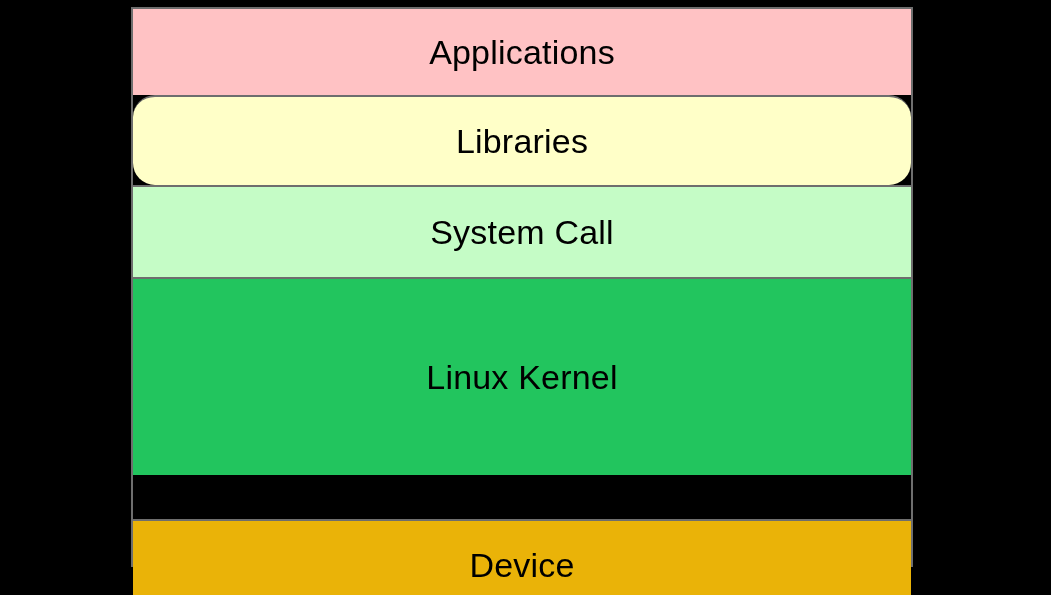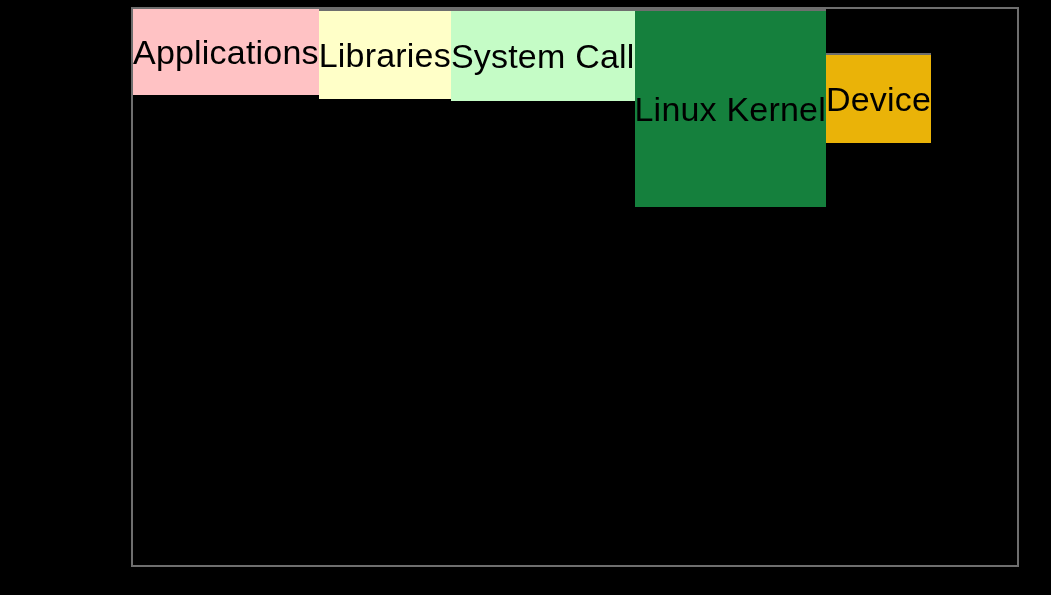--- a/index.html
+++ b/index.html
@@ -11,39 +11,39 @@
     height: 595px;
     position: relative;
     overflow: hidden;
     font-family: "Liberation Sans", sans-serif;
     background: #000000;
   }
   .stack {
     position: absolute;
     left: 131px;
     top: 7px;
-    width: 888px;
+    width: 782px;
     height: 560px;
     box-sizing: border-box;
     border: 2px solid var(--border-color, #6e6e6e);
     display: flex;
-    flex-direction: row;
+    flex-direction: column;
   }
   .layer {
     box-sizing: border-box;
     display: flex;
     align-items: center;
     justify-content: center;
     flex: 0 0 auto;
   }
   .layer + .layer {
     border-top: 2px solid var(--border-color, #6e6e6e);
   }
   .layer:nth-child(1) { height: 86px; }
-  .layer:nth-child(2) { height: 90px; }
+  .layer:nth-child(2) { height: 90px; border-radius: 22px; }
   .layer:nth-child(3) { height: 92px; text-align: right; }
   .layer:nth-child(4) { height: 198px; }
   .layer:nth-child(5) { height: 90px; }
   .label {
     font-size: 34px;
     line-height: 1;
     color: var(--text-color, #000000);
     letter-spacing: 0.2px;
     white-space: nowrap;
   }
@@ -58,21 +58,21 @@
   </div>
 
   <div class="layer" style="background-color: rgb(255, 255, 200);">
     <span class="label">Libraries</span>
   </div>
 
   <div class="layer" style="background-color: rgb(197, 252, 198);">
     <span class="label">System Call</span>
   </div>
 
-  <div class="layer" style="background-color: #15803d;">
+  <div class="layer" style="background-color: #22c55e;">
     <span class="label">Linux Kernel</span>
   </div>
 
   <div class="layer" style="background-color: #eab308; margin-top: 44px;">
     <span class="label">Device</span>
   </div>
 
 </div>
 
 </body></html>

